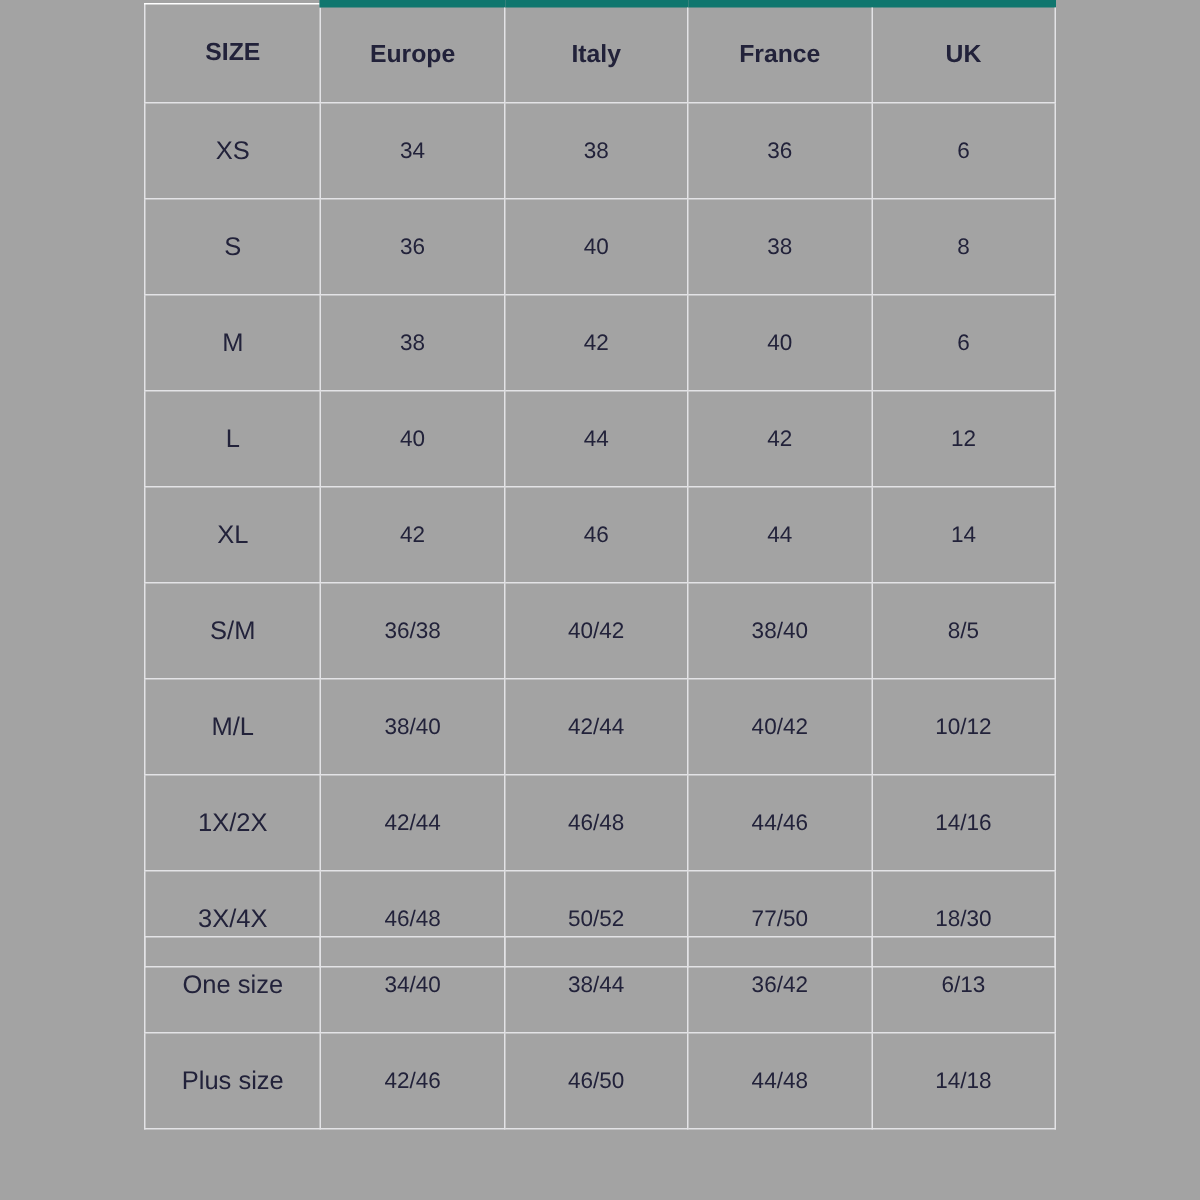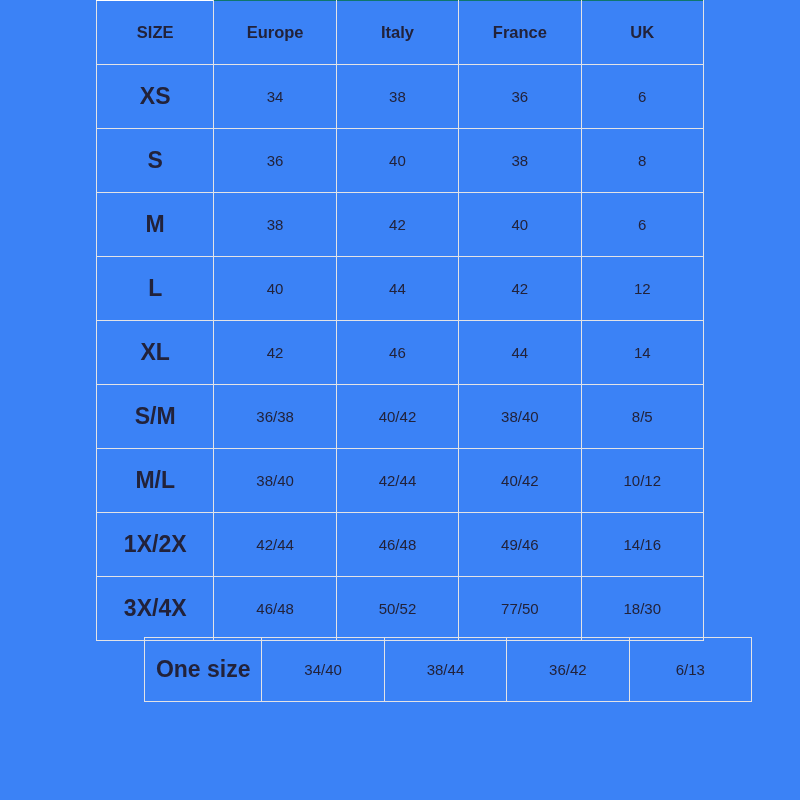--- a/index.html
+++ b/index.html
@@ -8,30 +8,30 @@
     width: 800px;
     height: 800px;
     background: #ffffff;
     font-family: "Liberation Sans", sans-serif;
   }
   #page {
     position: relative;
     width: 800px;
     height: 800px;
     overflow: hidden;
-    background: #3b82f6;
+    background: #a3a3a3;
   }
   .tablewrap {
     position: absolute;
     left: 96px;
     width: 608px;
     box-sizing: border-box;
   }
   #main-table-wrap { top: 0px; }
-  #secondary-table-wrap { top: 637px; margin-left: 48px; }
+  #secondary-table-wrap { top: 624px; }
 
   table.sizechart {
     border-collapse: collapse;
     width: 608px;
     table-layout: fixed;
   }
   table.sizechart td, table.sizechart th {
     border: 1px solid #e3e3e6;
     text-align: center;
     vertical-align: middle;
@@ -39,30 +39,30 @@
     font-size: 15px;
     font-weight: 400;
     padding: 0;
     height: 63px;
   }
   table.sizechart th {
     font-weight: 700;
     font-size: 16.5px;
   }
   table.sizechart .rowhead {
-    font-weight: 700;
-    font-size: 23px;
+    font-weight: 400;
+    font-size: 17px;
   }
   
   col.c0 { width: 117px; }
   col.cx { width: 122px; }
 
   
   #main-table-wrap table.sizechart tr:first-child th {
-    border-top: 1px solid #0f766e;
+    border-top: 5px solid #0f766e;
   }
   #main-table-wrap table.sizechart tr:first-child th:first-child {
     border-top: 1px solid #ffffff;
   }
   #secondary-table-wrap table.sizechart tr:last-child td {
     border-bottom: 1px solid #e3e3e6;
   }
 </style>
 </head>
 <body>
@@ -134,21 +134,21 @@
           <td class="rowhead">M/L</td>
           <td>38/40</td>
           <td>42/44</td>
           <td>40/42</td>
           <td>10/12</td>
         </tr>
         <tr>
           <td class="rowhead">1X/2X</td>
           <td>42/44</td>
           <td>46/48</td>
-          <td>49/46</td>
+          <td>44/46</td>
           <td>14/16</td>
         </tr>
         <tr>
           <td class="rowhead">3X/4X</td>
           <td>46/48</td>
           <td>50/52</td>
           <td>77/50</td>
           <td>18/30</td>
         </tr>
       </tbody>
@@ -165,17 +165,24 @@
           <col class="cx">
       </colgroup>
       <tbody>
         <tr>
           <td class="rowhead">One size</td>
           <td>34/40</td>
           <td>38/44</td>
           <td>36/42</td>
           <td>6/13</td>
         </tr>
+        <tr>
+          <td class="rowhead">Plus size</td>
+          <td>42/46</td>
+          <td>46/50</td>
+          <td>44/48</td>
+          <td>14/18</td>
+        </tr>
       </tbody>
     </table>
   </div>
 
 </div>
 
 </body></html>

